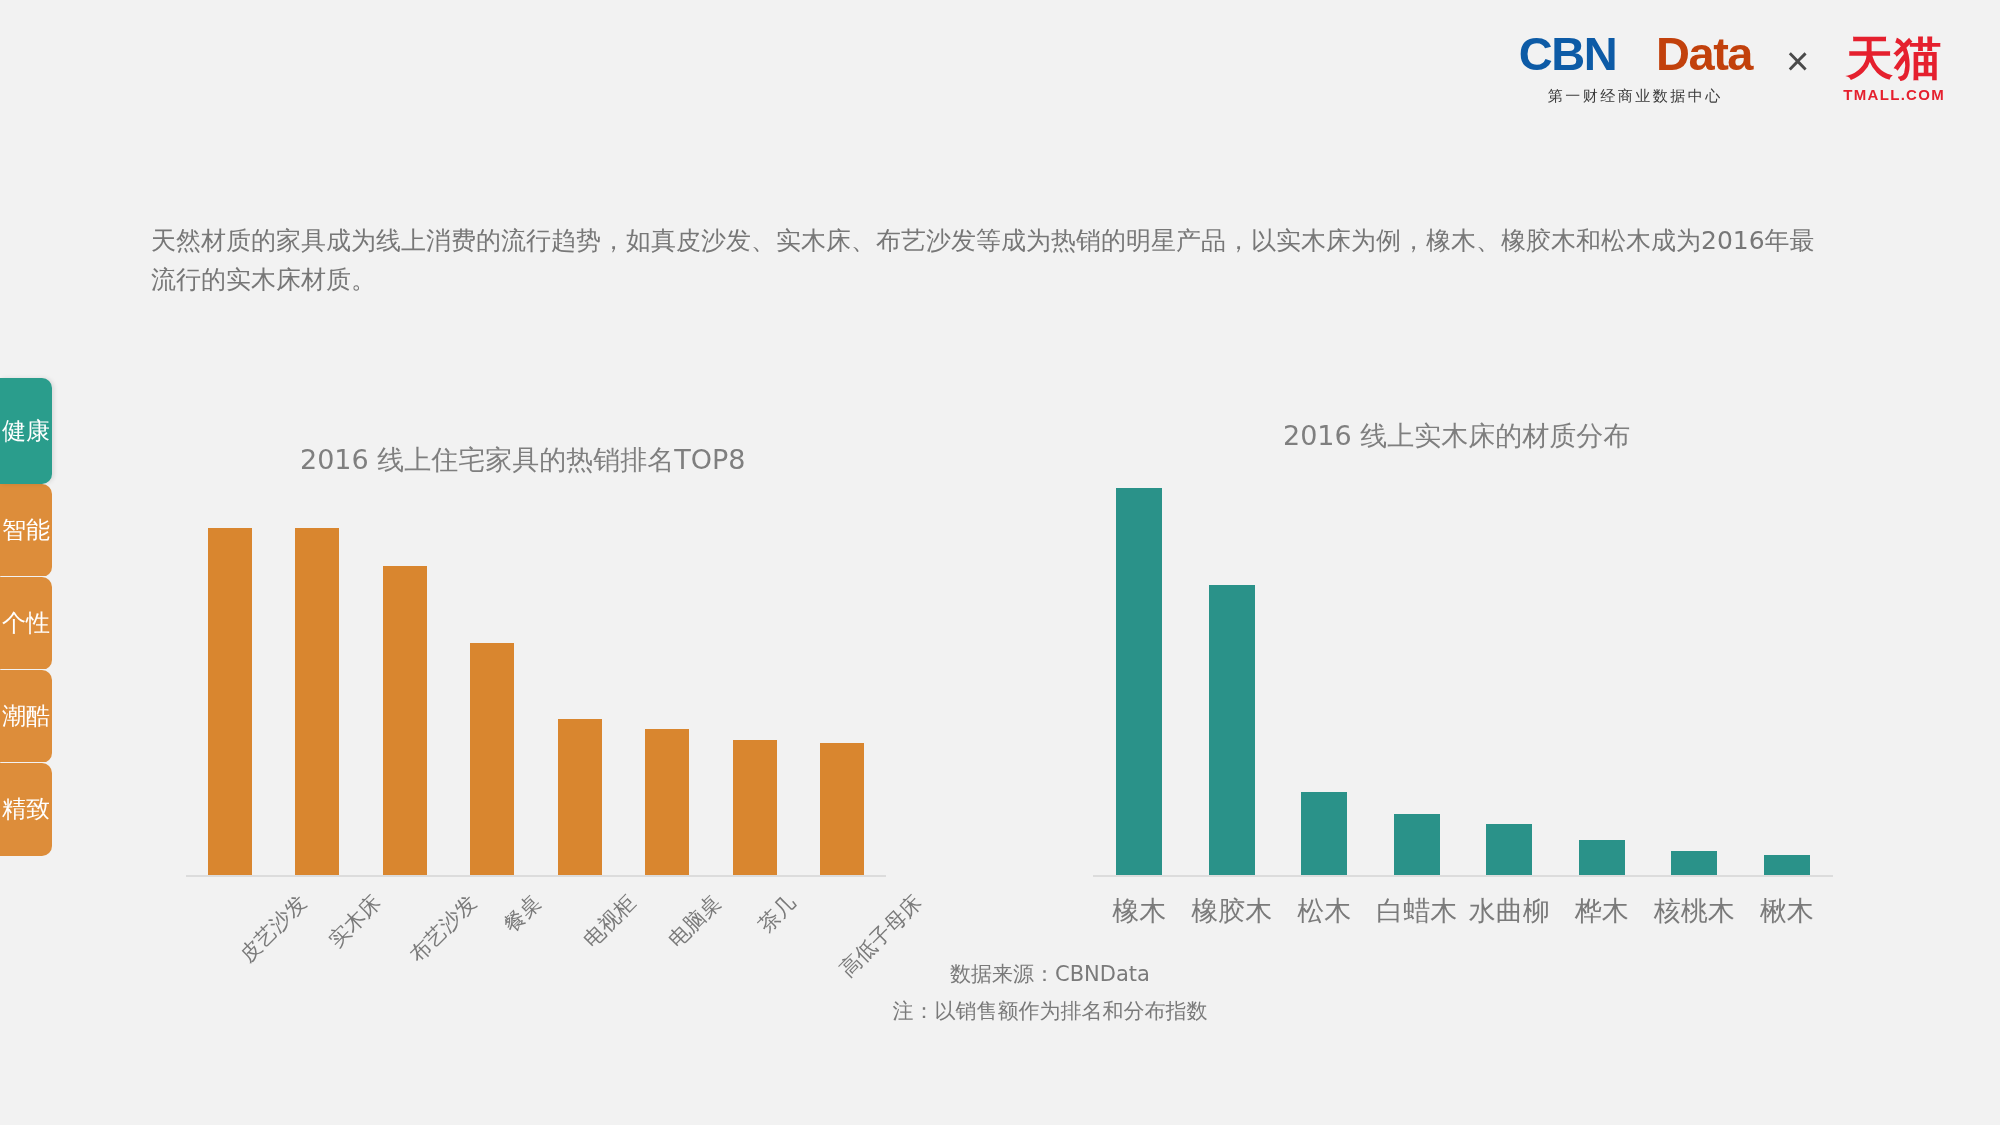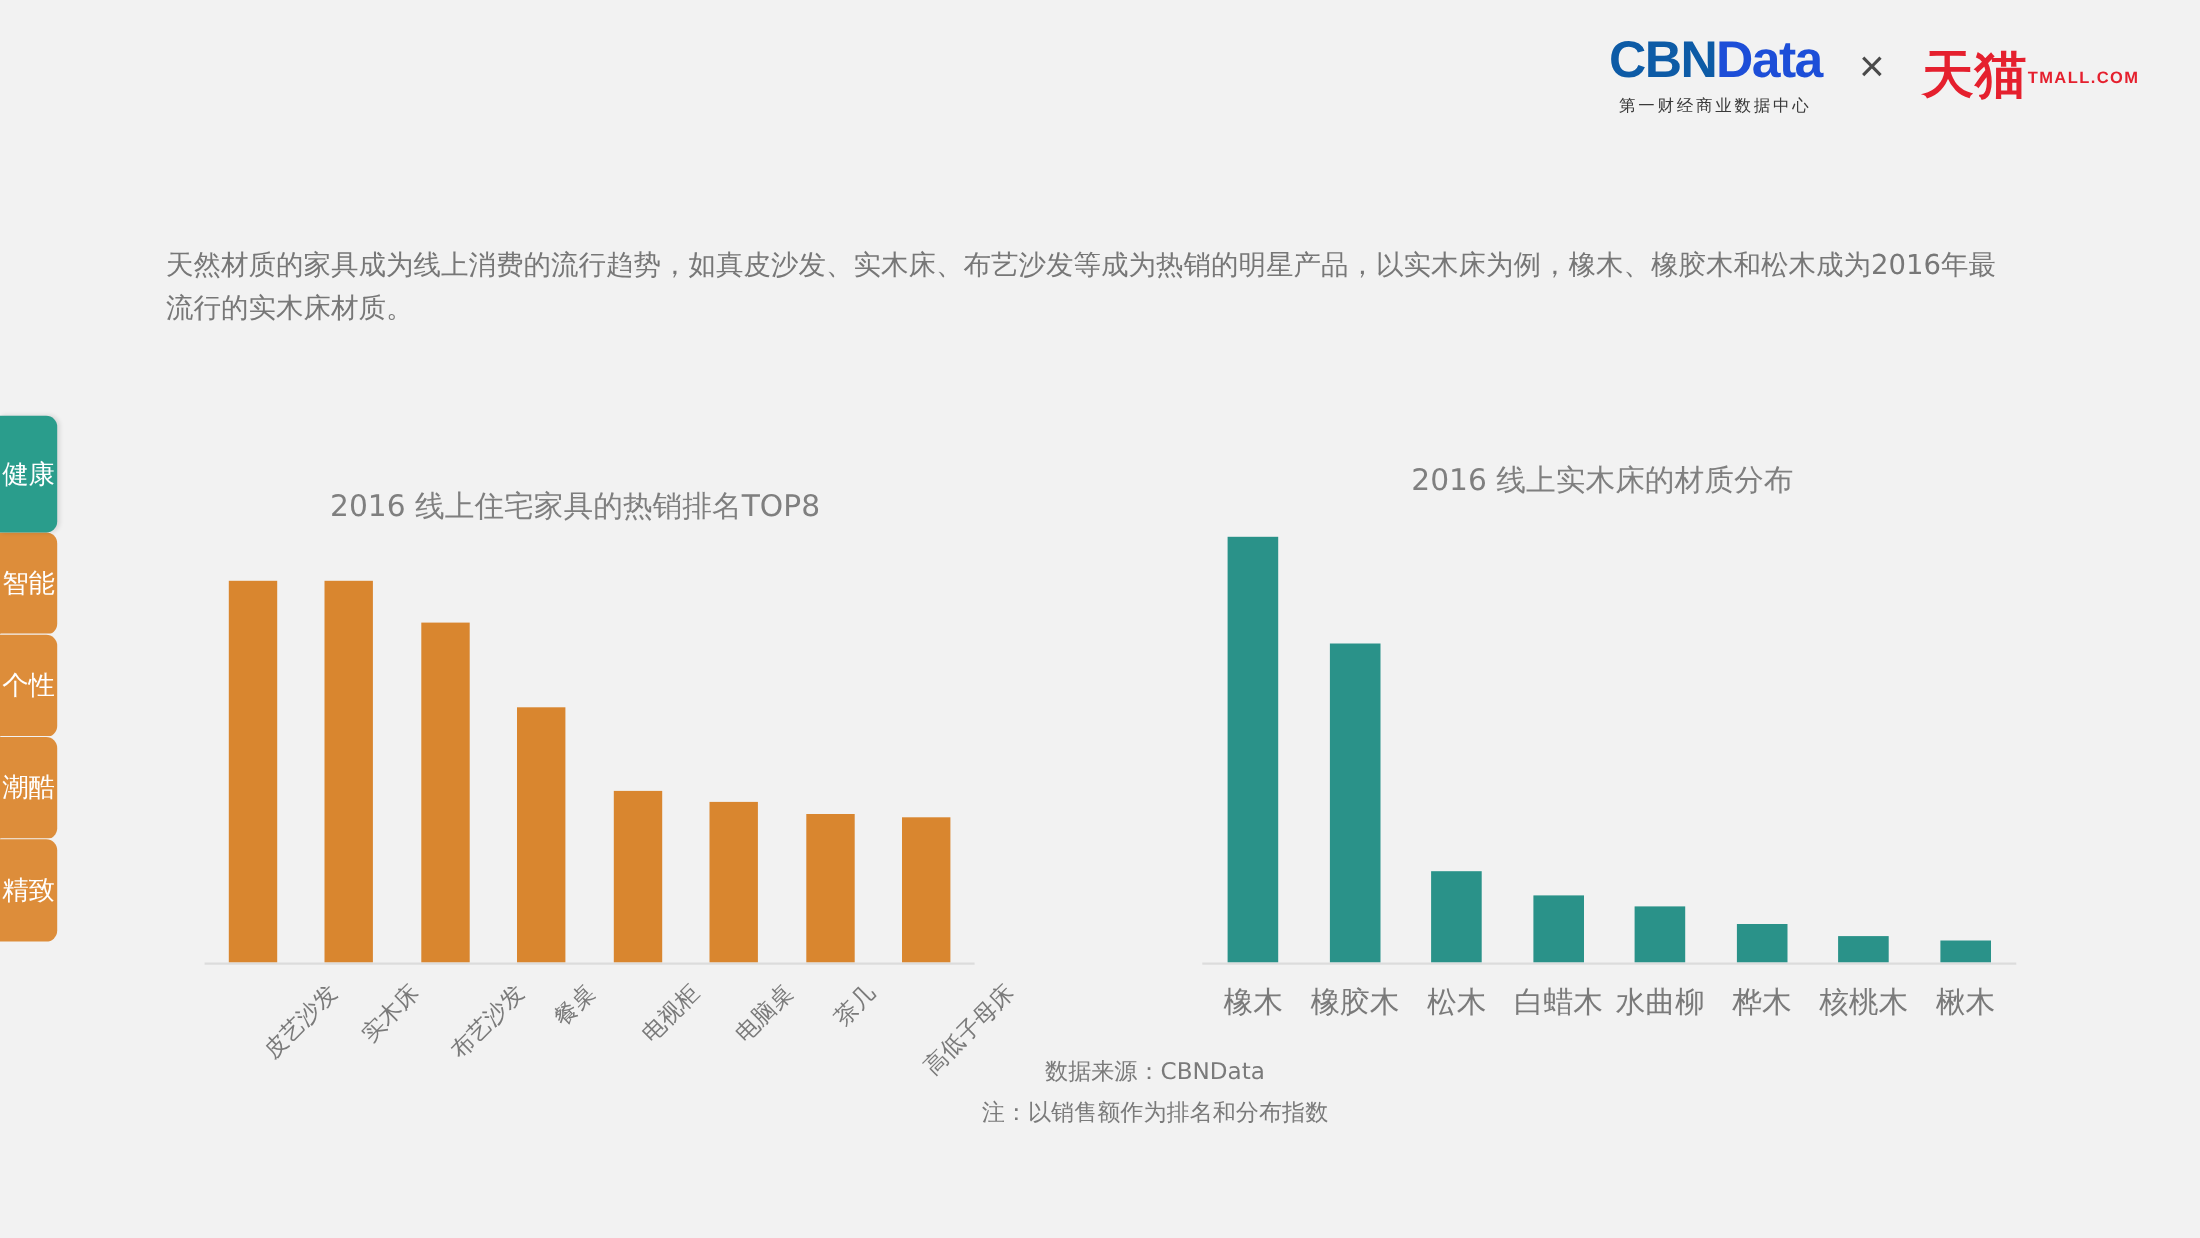--- a/index.html
+++ b/index.html
@@ -12,27 +12,27 @@
   #page { position: relative; width: 2000px; height: 1125px; background: #f2f2f2; }
 
   
   .logo-bar {
     position: absolute; top: 30px; right: 55px;
     display: flex; align-items: center; gap: 34px;
   }
   .cbn-logo { display: flex; flex-direction: column; align-items: center; }
   .cbn-word { font-size: 47px; font-weight: bold; letter-spacing: -1.5px; line-height: 1; }
   .cbn-blue { color: #0d5ba6; }
-  .cbn-orange { color: #1d4ed8; }
+  .cbn-orange { color: #c2410c; padding-left: 40px; }
   .cbn-sub {
     font-size: 15px; color: #3a3a3a; letter-spacing: 2.5px;
     margin-top: 10px; font-family: "DejaVu Sans", sans-serif;
   }
   .x-mark { color: #4a4a4a; font-size: 40px; font-weight: 300; line-height: 1; padding-bottom: 14px; }
-  .tmall-logo { display: flex; flex-direction: row; align-items: center; }
+  .tmall-logo { display: flex; flex-direction: column; align-items: center; }
   .tmall-cn {
     color: #e5202e; font-size: 47px; font-weight: bold; line-height: 1;
     letter-spacing: 1px; font-family: "DejaVu Sans", sans-serif;
   }
   .tmall-en { color: #e5202e; font-size: 15px; font-weight: bold; letter-spacing: 1.3px; margin-top: 5px; }
 
   
   .page-title {
     position: absolute; left: 151px; top: 115px;
     font-size: 36px; font-weight: bold; color: #4d4d4d; letter-spacing: 1px;

